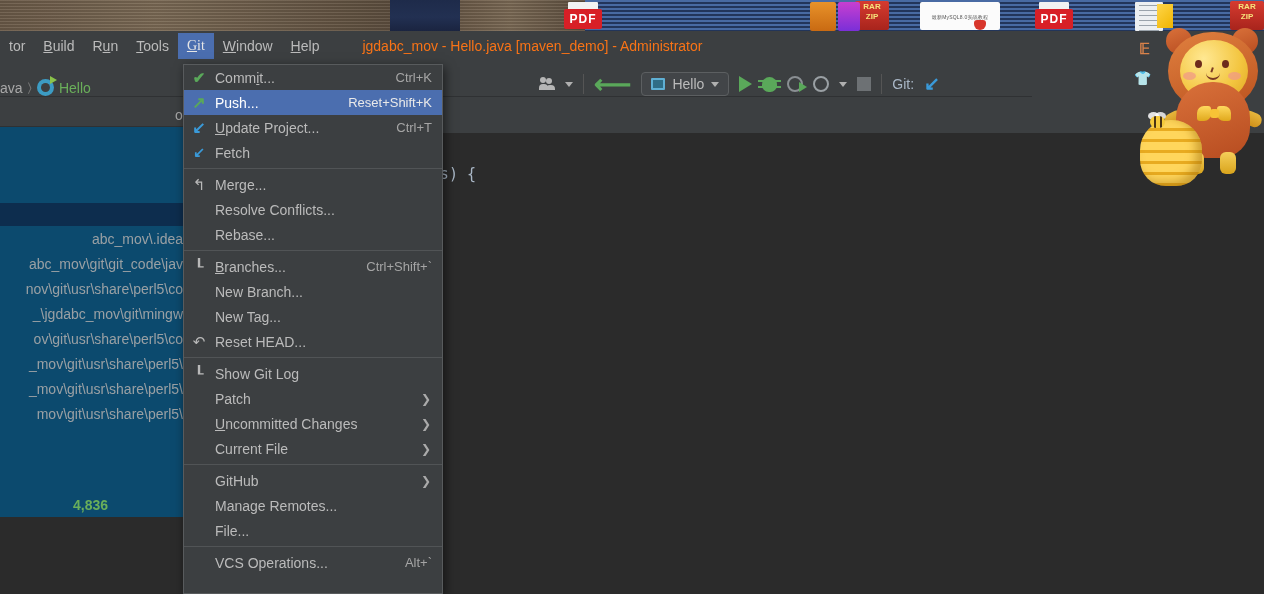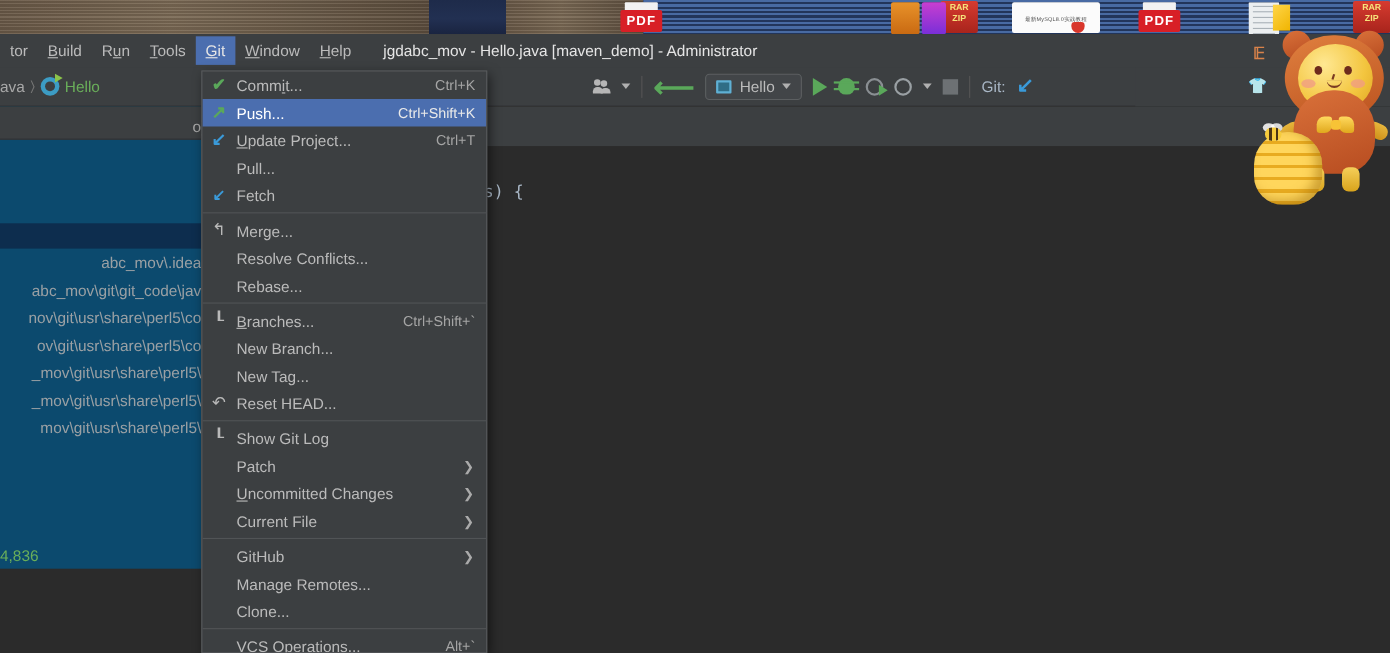--- a/index.html
+++ b/index.html
@@ -49,26 +49,26 @@
   .orange-ic{ width:26px; height:29px; background:linear-gradient(180deg,#e8922a,#c96a12); border-radius:2px;}
 
   
   .ide{ position:absolute; left:0; top:31px; width:1264px; height:563px; background:#3c3f41; }
 
   
   .menubar{ position:absolute; left:0; top:0; width:1264px; height:30px; background:#3c3f41;
      display:flex; align-items:center; }
   .mb-item{ font-size:14px; color:#bbbbbb; padding:4px 9px; line-height:18px; white-space:nowrap; }
   .mb-item u{ text-decoration:underline; }
-  .mb-item.active{ background:#4b6eaf; color:#e6e6e6; }
-  .win-title{ font-size:14px; color:#e5e5e5; margin-left:20px; white-space:nowrap; }
+  .mb-item.active{ background:#4b6eaf; color:#e6e6e6;font-family:Liberation Serif, serif; }
+  .win-title{ font-size:14px; color:#f97316; margin-left:34px; white-space:nowrap; }
 
   
   .navrow{ position:absolute; left:0; top:30px; width:1032px; height:36px; background:#3c3f41;
-     border-bottom:1px solid #2f3133; display:flex; align-items:center; }
+     border-bottom:1px solid #2f3133; display:flex; align-items:flex-end; }
   .crumb{ display:flex; align-items:center; font-size:14px; color:#a8a8a8; gap:5px; padding-left:0px;}
   .crumb .sep{ color:#777; font-size:13px; }
   .crumb .cls{ color:#6aaf5a; }
   .jicon{ width:17px; height:17px; border-radius:50%; background:#3c9cc4; position:relative; display:inline-block;}
   .jicon:after{ content:""; position:absolute; left:4px; top:4px; width:9px; height:9px; border-radius:50%; background:#3c3f41;}
   .jicon .arw{ position:absolute; right:-3px; top:-3px; width:0;height:0;
      border-left:7px solid #8bc34a; border-top:4px solid transparent; border-bottom:4px solid transparent;}
 
   .toolbar-right{ margin-left:auto; display:flex; align-items:center; gap:10px; padding-right:92px; }
   .tb-sep{ width:1px; height:20px; background:#555; }
@@ -99,21 +99,21 @@
 
   
   .leftpanel{ position:absolute; left:0; top:0; width:183px; height:497px; background:#0c4a6e; }
   .lp-head{ height:30px; background:#3c3f41; border-bottom:1px solid #2f3133; }
   .lp-sel{ position:absolute; left:0; top:106px; width:183px; height:23px; background:#0d2d4e; }
   .lp-rows{ position:absolute; left:0; top:130px; width:183px; }
   .lp-row{ height:25px; line-height:25px; font-size:14px; color:#9aa0a4; white-space:nowrap;
      overflow:hidden; text-align:right; padding-right:0px; direction:rtl;}
   .lp-row span{ direction:ltr; unicode-bidi:bidi-override; }
   .lp-count{ position:absolute; left:0; top:396px; width:183px; height:24px; line-height:24px;
-     text-align:left; padding-right:2px; font-size:14px; color:#6aaf5a; }
+     text-align:center; padding-right:2px; font-size:14px; color:#6aaf5a;font-weight:bold; }
   .lp-bottom{ position:absolute; left:0; top:420px; width:183px; height:77px; background:#2b2b2b; }
 
   
   .editor{ position:absolute; left:183px; top:0; width:1081px; height:497px; background:#2b2b2b;}
   .tabstrip{ position:absolute; left:0; top:0; width:1081px; height:36px; background:#3c3f41;}
   .tab{ position:absolute; top:0; height:36px; display:flex; align-items:center; gap:7px;
      font-size:14px; color:#a8a8a8; padding:0 9px;}
   .tab.partial{ left:-17px; }
   .tab.active{ left:84px; background:#4e5254; color:#6aaf5a; }
   .tab.active:after{ content:""; position:absolute; left:0; bottom:0; width:100%; height:3px; background:#4a88c7;}
@@ -268,20 +268,21 @@
 
     <div class="main">
 
       <div class="leftpanel">
         <div class="lp-head"></div>
         <div class="lp-sel"></div>
         <div class="lp-rows">
           <div class="lp-row"><span>abc_mov\.idea</span></div>
           <div class="lp-row"><span>abc_mov\git\git_code\jav</span></div>
           <div class="lp-row"><span>nov\git\usr\share\perl5\co</span></div>
+          <div class="lp-row"><span>_\jgdabc_mov\git\mingw</span></div>
           <div class="lp-row"><span>ov\git\usr\share\perl5\co</span></div>
           <div class="lp-row"><span>_mov\git\usr\share\perl5\</span></div>
           <div class="lp-row"><span>_mov\git\usr\share\perl5\</span></div>
           <div class="lp-row"><span> mov\git\usr\share\perl5\</span></div>
         </div>
         <div class="lp-count">4,836</div>
         <div class="lp-bottom"></div>
       </div>
 
       <div class="editor">
@@ -310,31 +311,28 @@
   <div class="menu">
 
     <div class="mi">
       <span class="ic ic-check">✔</span>
       <span>Comm<u>i</u>t...</span>
       <span class="short">Ctrl+K</span>
     </div>
     <div class="mi hl">
       <span class="ic ic-arrow ic-push">↗</span>
       <span>Push...</span>
-      <span class="short">Ctrl+Shift+K</span>
+      <span class="short">Reset+Shift+K</span>
     </div>
     <div class="mi">
       <span class="ic ic-arrow ic-update">↙</span>
       <span><u>U</u>pdate Project...</span>
       <span class="short">Ctrl+T</span>
     </div>
     <div class="mi">
-      <span>Pull...</span>
-    </div>
-    <div class="mi">
       <span class="ic ic-arrow ic-fetch">↙</span>
       <span>Fetch</span>
     </div>
 
     <div class="msep"></div>
 
     <div class="mi">
       <span class="ic ic-merge">↰</span>
       <span>Merge...</span>
     </div>
@@ -385,21 +383,21 @@
     <div class="msep"></div>
 
     <div class="mi">
       <span>GitHub</span>
       <span class="sub">❯</span>
     </div>
     <div class="mi">
       <span>Manage Remotes...</span>
     </div>
     <div class="mi">
-      <span>Clone...</span>
+      <span>File...</span>
     </div>
 
     <div class="msep"></div>
 
     <div class="mi">
       <span>VCS Operations...</span>
       <span class="short">Alt+`</span>
     </div>
   </div>
 

